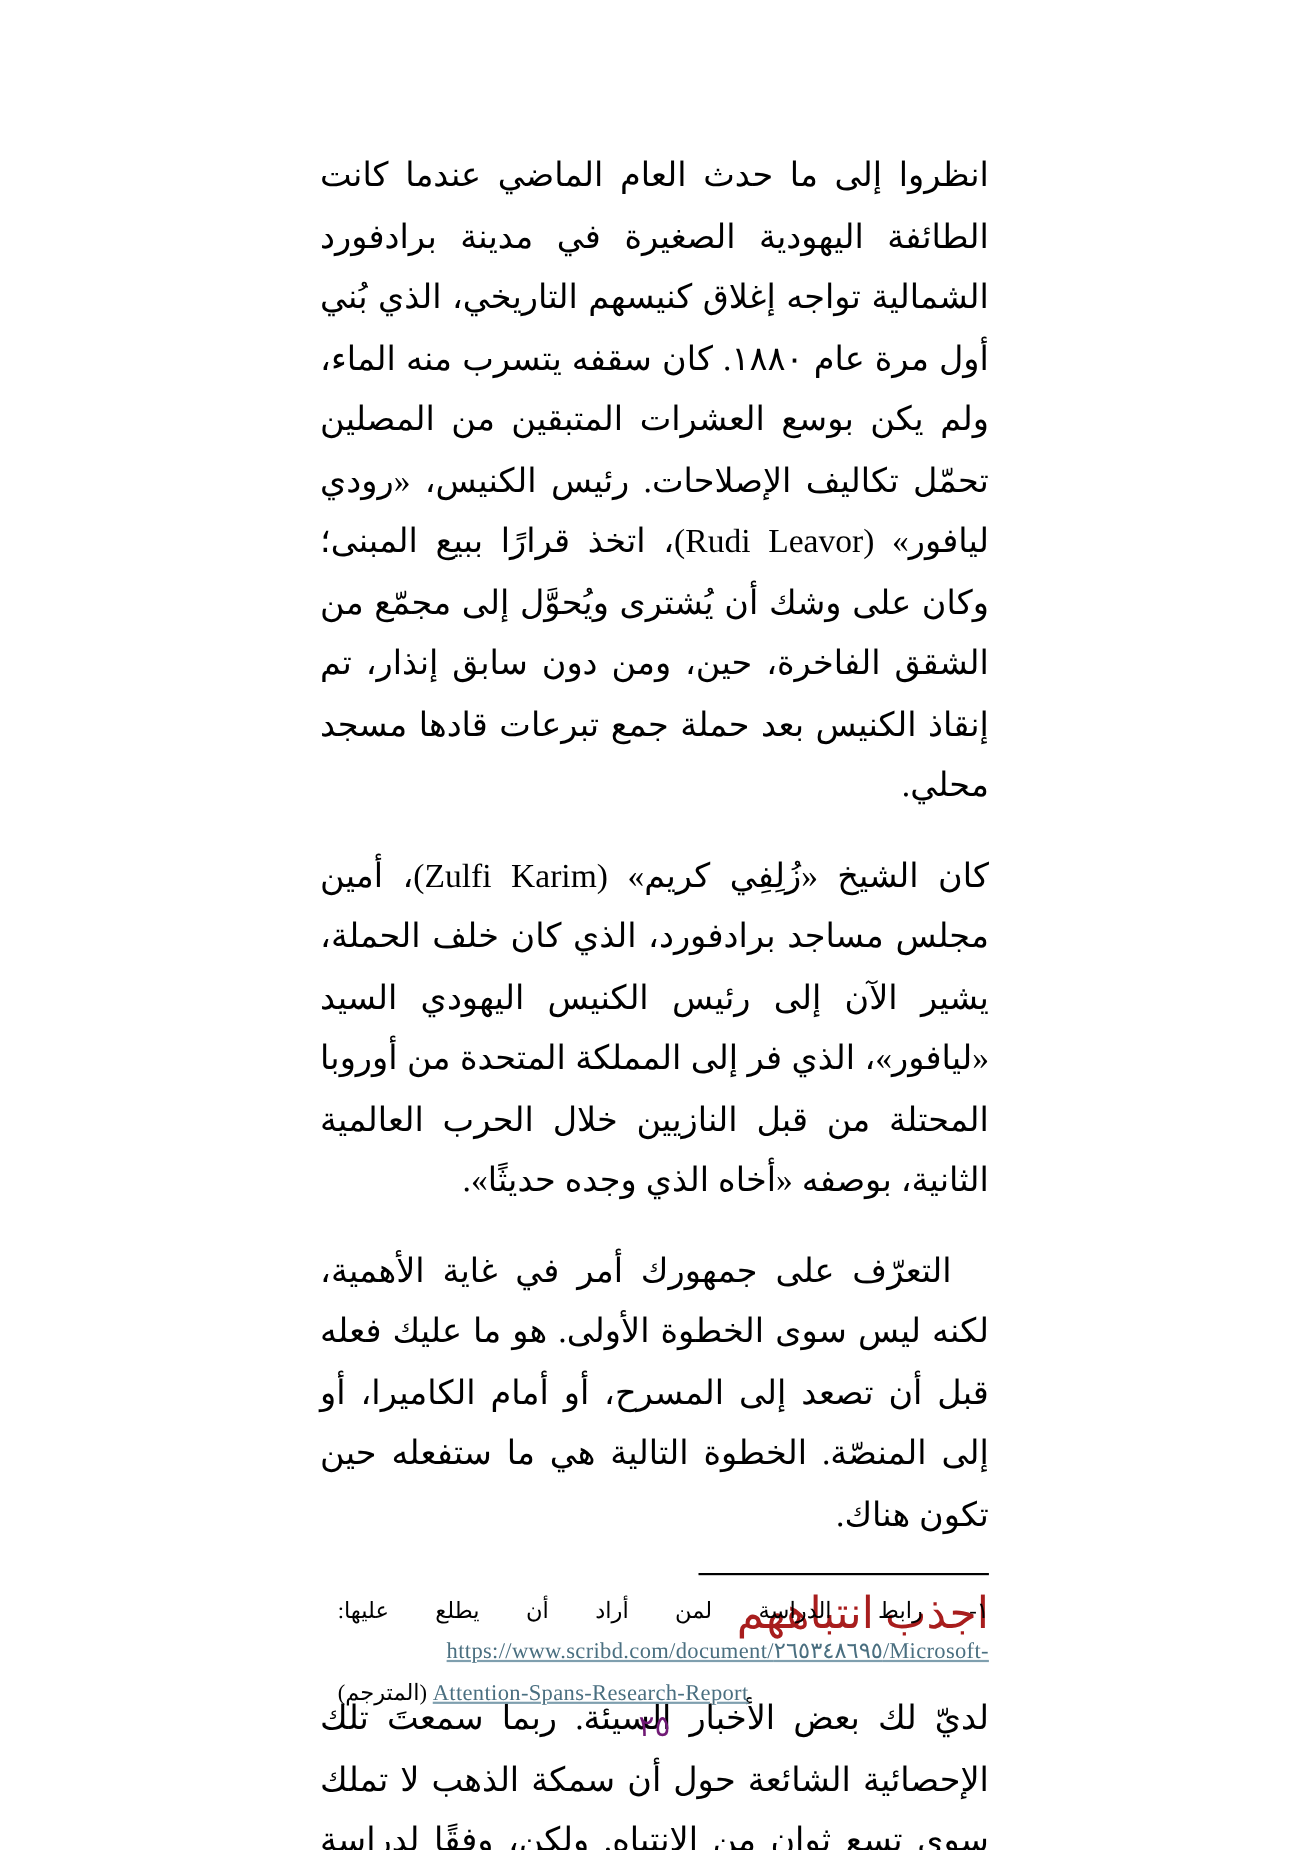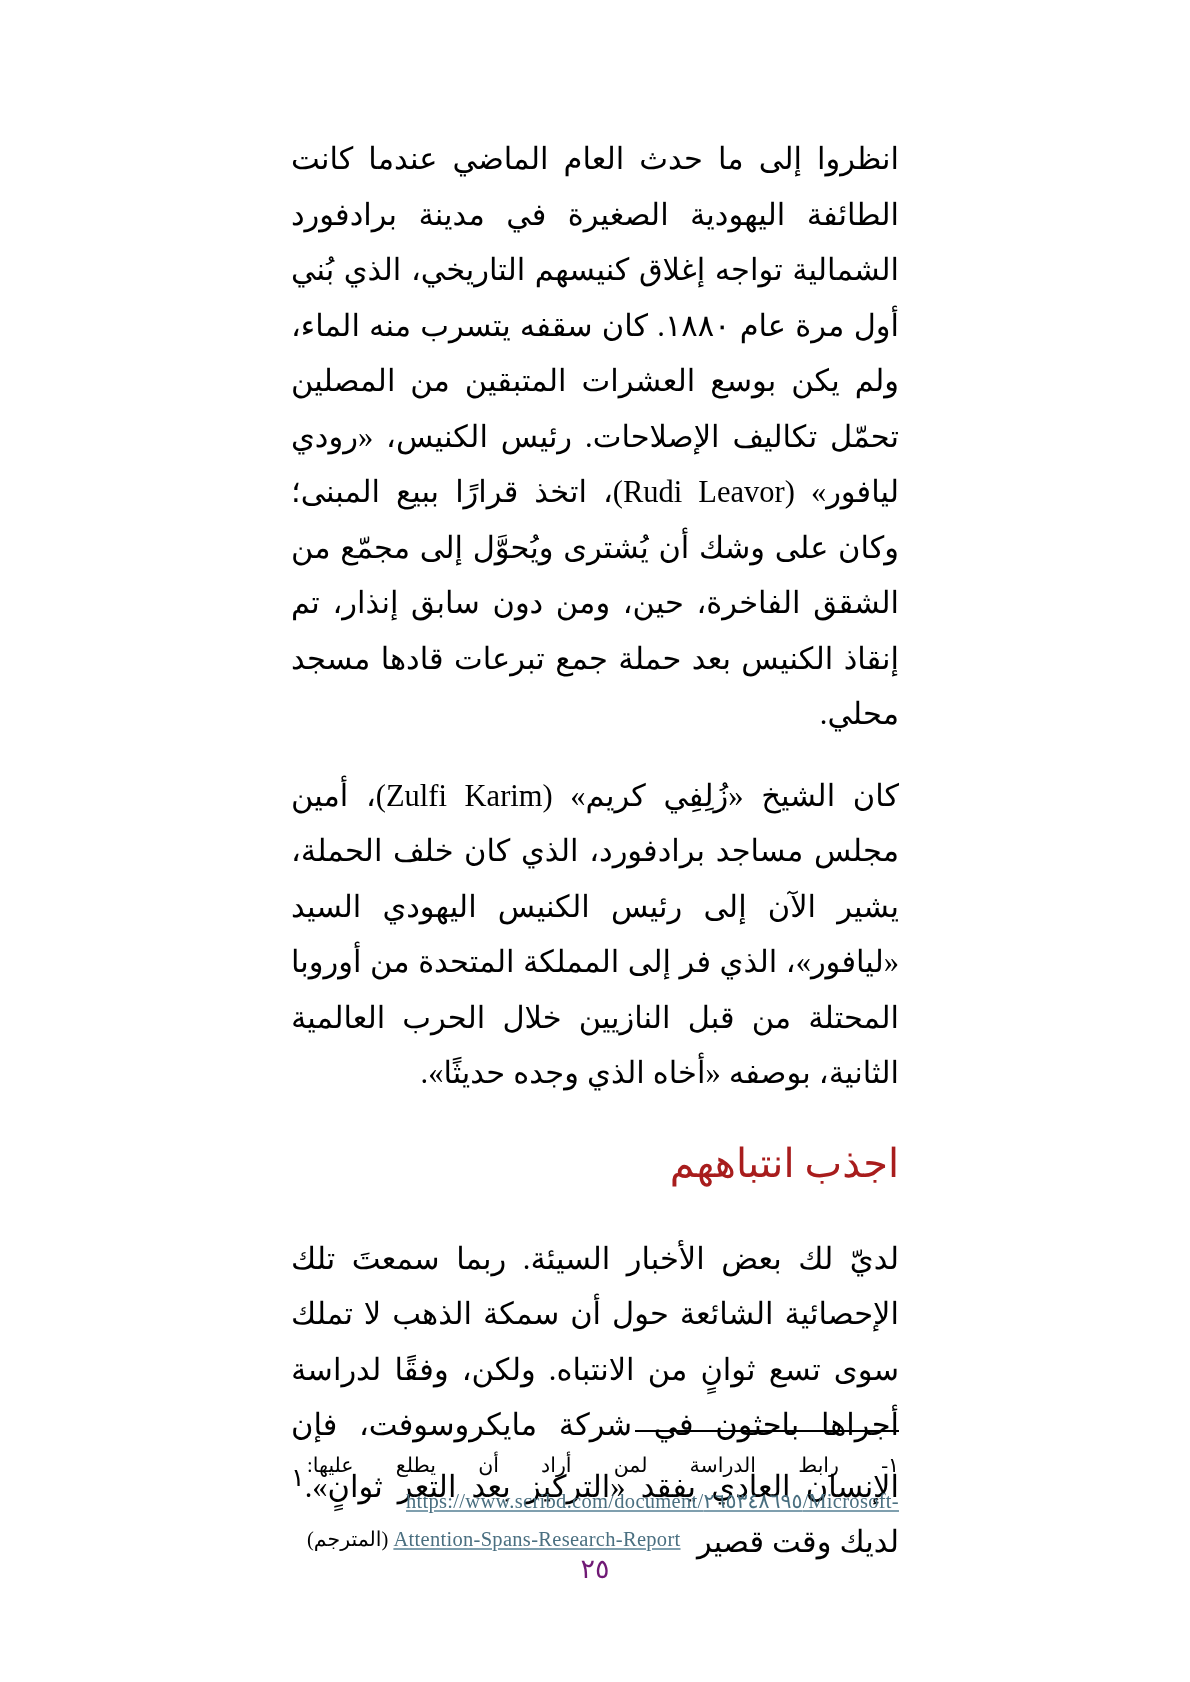--- a/index.html
+++ b/index.html
@@ -124,20 +124,21 @@
 
 <div class="page">
 
   <div class="content">
 
     <p class="body-par wide">انظروا إلى ما حدث العام الماضي عندما كانت الطائفة اليهودية الصغيرة في مدينة برادفورد الشمالية تواجه إغلاق كنيسهم التاريخي، الذي بُني أول مرة عام ١٨٨٠. كان سقفه يتسرب منه الماء، ولم يكن بوسع العشرات المتبقين من المصلين تحمّل تكاليف الإصلاحات. رئيس الكنيس، «رودي ليافور» (Rudi Leavor)، اتخذ قرارًا ببيع المبنى؛ وكان على وشك أن يُشترى ويُحوَّل إلى مجمّع من الشقق الفاخرة، حين، ومن دون سابق إنذار، تم إنقاذ الكنيس بعد حملة جمع تبرعات قادها مسجد محلي.</p>
 
     <p class="body-par wide">كان الشيخ «زُلِفِي كريم» (Zulfi Karim)، أمين مجلس مساجد برادفورد، الذي كان خلف الحملة، يشير الآن إلى رئيس الكنيس اليهودي السيد «ليافور»، الذي فر إلى المملكة المتحدة من أوروبا المحتلة من قبل النازيين خلال الحرب العالمية الثانية، بوصفه «أخاه الذي وجده حديثًا».</p>
 
 
+    <p class="body-par indent">التعرّف على جمهورك أمر في غاية الأهمية، لكنه ليس سوى الخطوة الأولى. هو ما عليك فعله قبل أن تصعد إلى المسرح، أو أمام الكاميرا، أو إلى المنصّة. الخطوة التالية هي ما ستفعله حين تكون هناك.</p>
 
     <h2 class="section-heading">اجذب انتباههم</h2>
 
     <p class="body-par"><span>لديّ لك بعض الأخبار السيئة. ربما سمعتَ تلك الإحصائية الشائعة حول أن سمكة الذهب لا تملك سوى تسع ثوانٍ من الانتباه. ولكن، وفقًا لدراسة أجراها باحثون في شركة مايكروسوفت، فإن الإنسان العادي يفقد «التركيز بعد التعر ثوانٍ».</span><sup>١</sup><span> لديك وقت قصير</span></p>
 
   </div>
 
   <div class="footnote-area">
     <hr class="footnote-rule">
 

